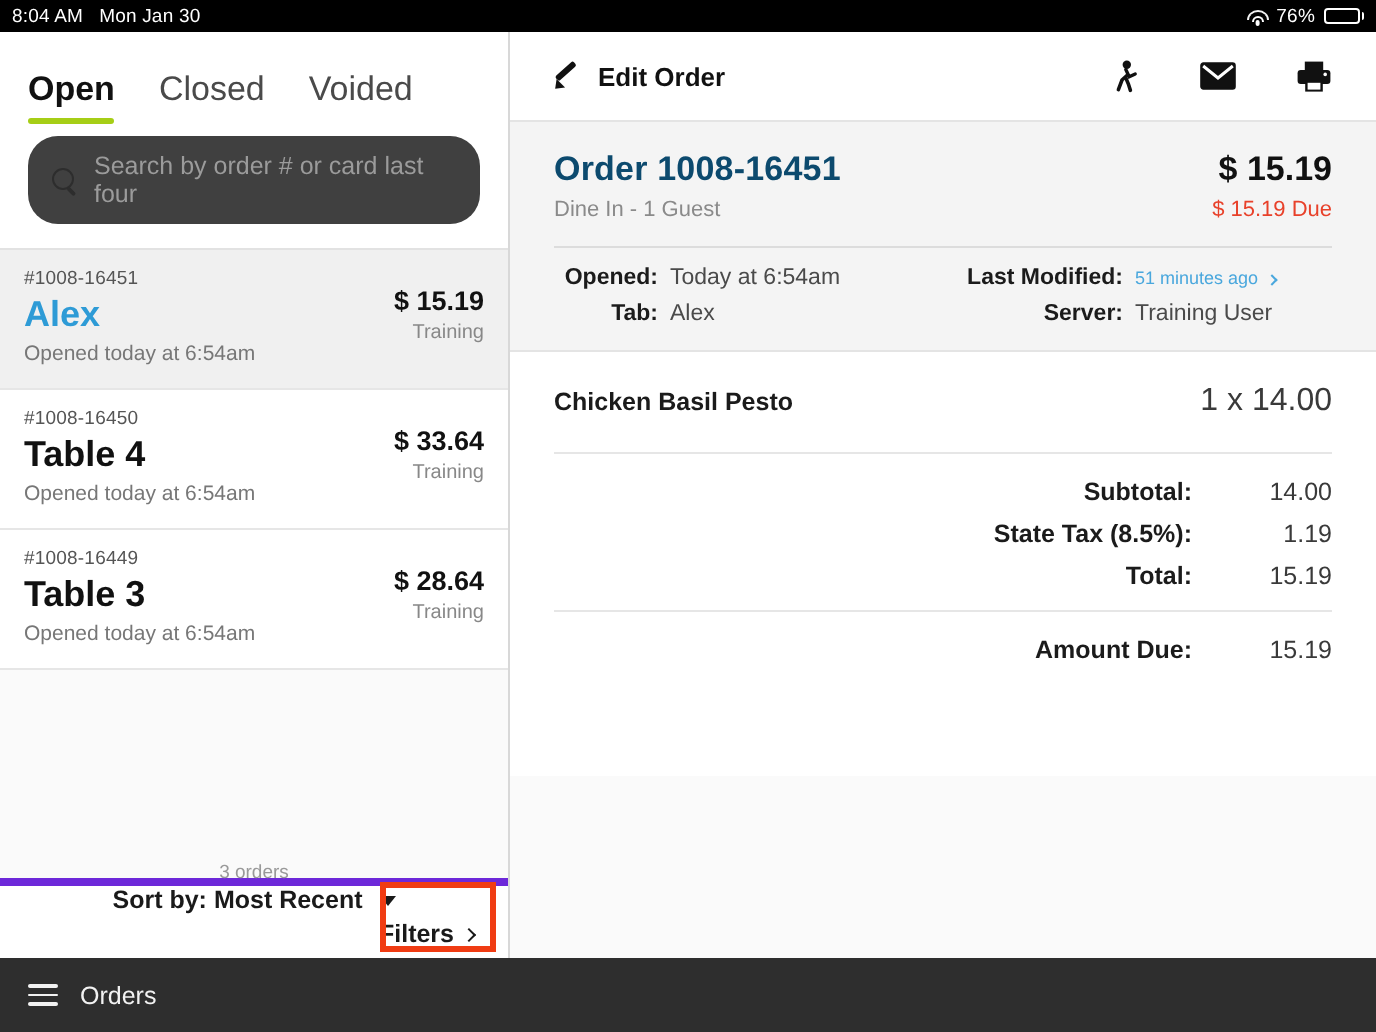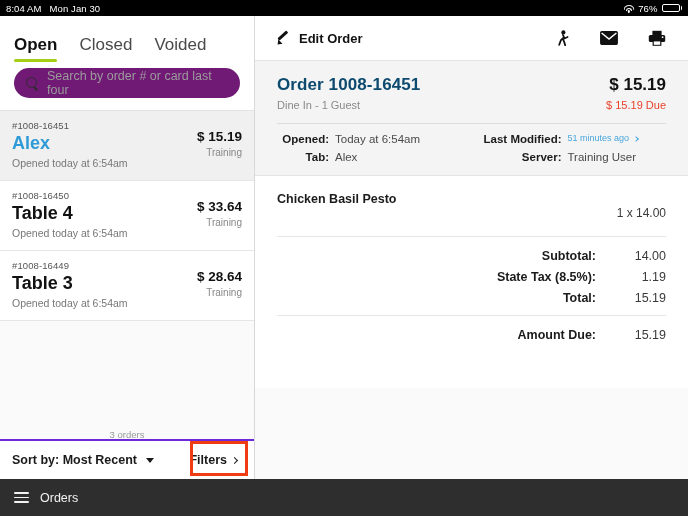--- a/index.html
+++ b/index.html
@@ -50,21 +50,21 @@
   .tab.active { color: #111; font-weight: bold; }
   .tab.active::after {
     content: ""; position: absolute; left: 0; right: 0; bottom: 0;
     height: 3px; background: #a6ce16; border-radius: 2px;
   }
   .searchwrap {
     background: #fff; padding: 6px 14px 12px 14px;
     border-bottom: 1px solid #e2e2e2;
   }
   .searchbox {
-    height: 30px; background: #701a75; border-radius: 15px;
+    height: 44px; background: #404040; border-radius: 15px;
     display: flex; align-items: center; padding: 0 12px; gap: 9px;
   }
   .mag { width: 12px; height: 12px; position: relative; flex: none; }
   .mag::before {
     content: ""; position: absolute; left: 0; top: 0;
     width: 9px; height: 9px; border: 1.6px solid #2d2d2d; border-radius: 50%;
   }
   .mag::after {
     content: ""; position: absolute; left: 8px; top: 8.5px;
     width: 5px; height: 1.7px; background: #2d2d2d;
@@ -83,22 +83,22 @@
   .order-row.selected .or-name { color: #2e9bd6; }
   .or-sub { font-size: 10.5px; color: #777; margin-top: 2px; }
   .or-right { position: absolute; right: 12px; top: 18px; text-align: right; }
   .or-amt { font-size: 13.5px; font-weight: bold; color: #111; }
   .or-tag { font-size: 10px; color: #888; margin-top: 3px; }
 
   .listfill { background: #fafafa; height: 120px; }
 
   .listfooter {
     position: absolute; bottom: 0; left: 0; width: 254px; height: 40px;
-    background: #fff; border-top: 2px solid #6d28d9;
-    display: flex; align-items: center; padding: 0 12px;
+    background: #fff; border-top: 4px solid #6d28d9;
+    display: flex; align-items: center; padding: 0 12px; flex-direction: column;
   }
   .sortby { font-size: 12.5px; font-weight: bold; color: #1a1a1a; cursor: pointer; }
   .caret-dn {
     display: inline-block; margin-left: 5px;
     border-left: 4px solid transparent; border-right: 4px solid transparent;
     border-top: 5px solid #1a1a1a; vertical-align: middle;
   }
   .ordercount {
     position: absolute; left: 0; right: 0; top: -12px;
     text-align: center; font-size: 9.5px; color: #999;
@@ -151,37 +151,36 @@
   .rh-title { font-size: 17px; font-weight: bold; color: #0c4a6e; letter-spacing: .1px; }
   .rh-sub { font-size: 11px; color: #8a8a8a; margin-top: 4px; }
   .rh-right { margin-left: auto; text-align: right; }
   .rh-amt { font-size: 17px; font-weight: bold; color: #111; }
   .rh-due { font-size: 11px; color: #e8412a; margin-top: 4px; }
   .rh-rule { height: 1px; background: #dcdcdc; margin: 12px 0 9px 0; }
   .meta { display: flex; font-size: 11.5px; color: #2e2e2e; }
   .meta-col { width: 50%; display: flex; }
   .meta-col.r { justify-content: flex-start; }
   .meta-rows { width: 100%; }
-  .meta-line { display: flex; margin-bottom: 6px; align-items: flex-start; }
+  .meta-line { display: flex; margin-bottom: 6px; align-items: center; }
   .meta-line:last-child { margin-bottom: 0; }
   .mk { font-weight: bold; color: #1b1b1b; text-align: right; }
   .mv { color: #4a4a4a; margin-left: 6px; }
   .mk.w1 { width: 52px; }
   .mk.w2 { width: 90px; }
   .modified-link { color: #49a7dd; font-size: 9px; cursor: pointer; }
   .modified-link .chev-r { width: 4px; height: 4px; border-color: #49a7dd; border-width: 1.4px; margin-left: 2px; }
 
   .rt-body { background: #fff; padding: 0 22px; height: 212px; }
   .line-item {
     display: flex; align-items: baseline; padding: 16px 0 0 0;
     font-size: 12.5px;
-    flex-direction: column;
   }
   .li-name { font-weight: bold; color: #1b1b1b; }
-  .li-qty { margin-left: auto; color: #3a3a3a; font-size: 12px; }
+  .li-qty { margin-left: auto; color: #3a3a3a; font-size: 16px; }
   .body-rule { height: 1px; background: #e6e6e6; margin-top: 16px; }
   .totals { padding-top: 12px; }
   .tot-line { display: flex; justify-content: flex-end; align-items: baseline; margin-bottom: 7px; font-size: 12.5px; }
   .tot-lbl { font-weight: bold; color: #1b1b1b; text-align: right; }
   .tot-val { width: 70px; text-align: right; color: #3a3a3a; }
   .rt-fill { background: #fafafa; height: 90px; }
 
   
   .bottombar {
     position: absolute; bottom: 0; left: 0; width: 688px; height: 37px;

